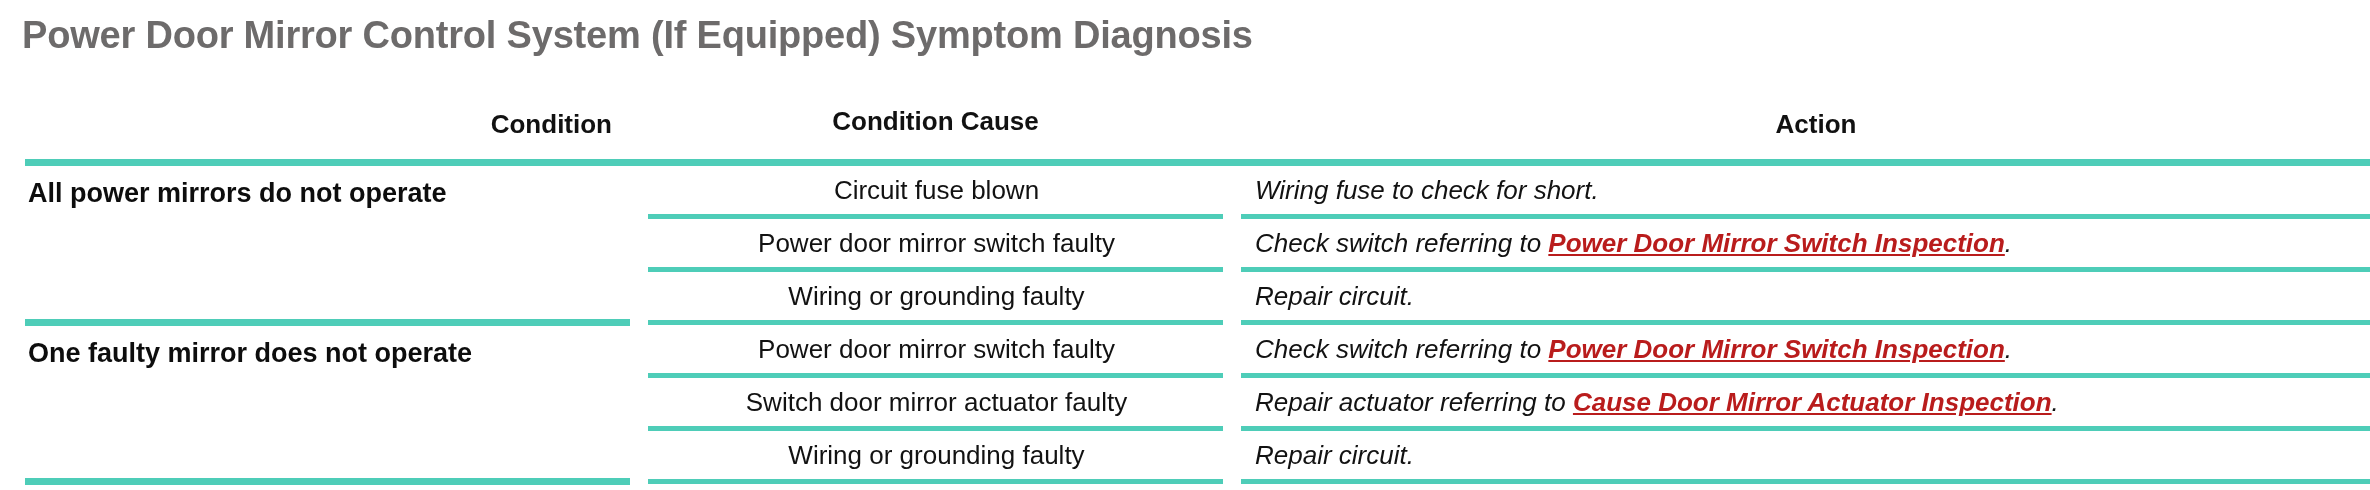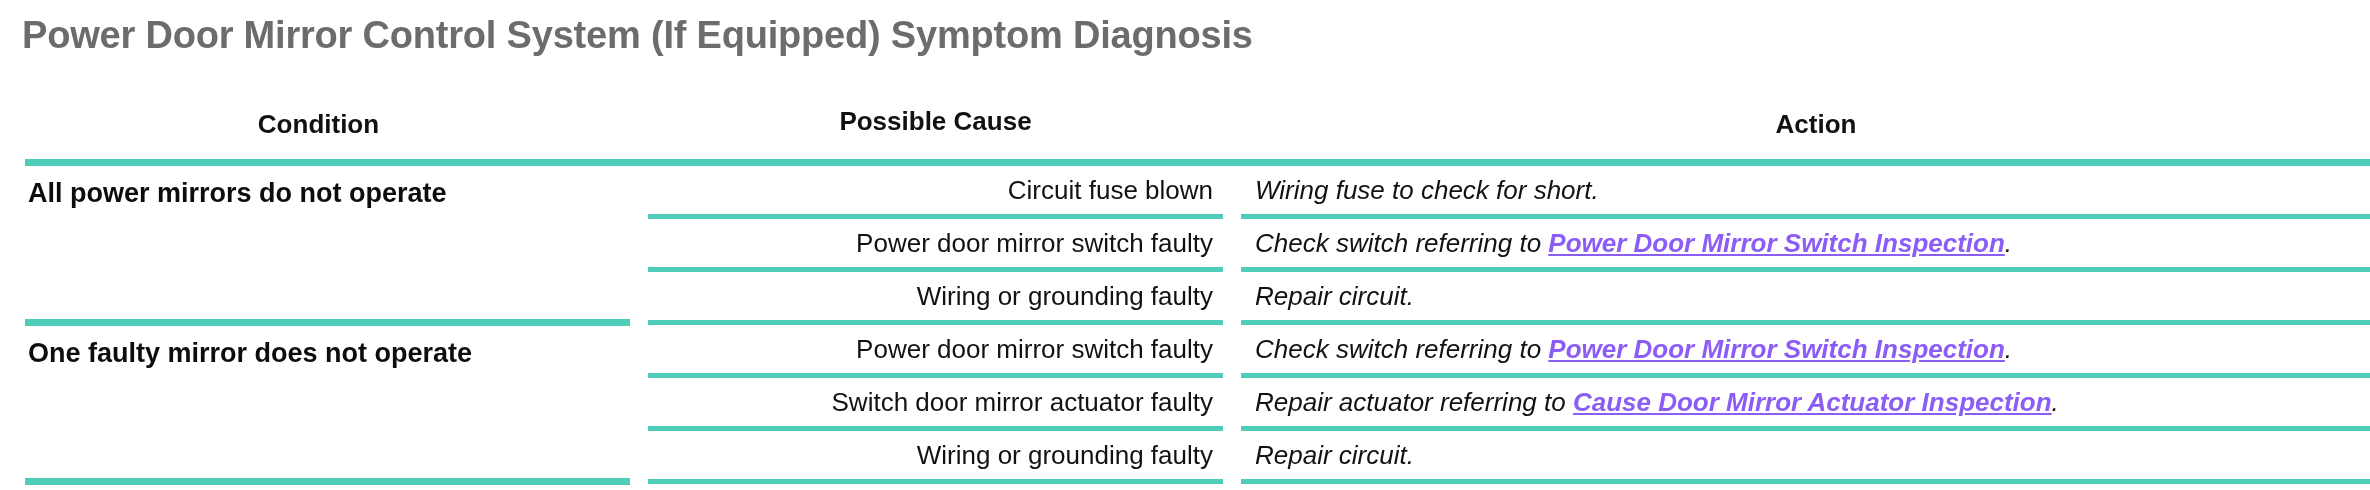--- a/index.html
+++ b/index.html
@@ -60,21 +60,21 @@
   .sym-table thead th {
     height: 52px;
     font-size: 26px;
     font-weight: bold;
     color: #111111;
     text-align: center;
     border-bottom: 7px solid #4ecdb8;
     padding-bottom: 6px;
     font-stretch: condensed;
   }
-  .sym-table thead th.h-condition { padding-right: 18px; }
+  .sym-table thead th.h-condition { padding-right: 18px; text-align: right; }
   .sym-table thead th.h-cause     { padding-bottom: 12px; }
   .sym-table thead th.h-action    { padding-bottom: 6px; }
 
   
   .gutter { width: 18px; background: #ffffff; padding: 0; border: 0; }
 
   
   td.cond-cell {
     font-size: 27px;
     font-weight: bold;
@@ -87,21 +87,21 @@
     line-height: 1.15;
     vertical-align: top;
     padding-top: 12px;
   }
 
   
   td.cause-cell {
     font-size: 26px;
     font-weight: normal;
     color: #121212;
-    text-align: right;
+    text-align: center;
     padding-left: 12px;
     padding-right: 10px;
     height: 48px;
     border-bottom: 5px solid #4ecdb8;
     white-space: nowrap;
   }
 
   
   td.action-cell {
     font-size: 26px;
@@ -109,21 +109,21 @@
     color: #121212;
     text-align: left;
     padding-left: 14px;
     padding-right: 10px;
     height: 48px;
     border-bottom: 5px solid #4ecdb8;
     white-space: nowrap;
   }
 
   td.action-cell .xref {
-    color: #8b5cf6;
+    color: #b91c1c;
     font-weight: bold;
     font-style: italic;
     text-decoration: underline;
     cursor: pointer;
   }
   td.action-cell .tail {
     color: #121212;
     font-style: italic;
     font-weight: normal;
     text-decoration: none;
@@ -142,21 +142,21 @@
       <col style="width:18px">
       <col class="c-cause">
       <col style="width:18px">
       <col class="c-action">
     </colgroup>
 
     <thead>
       <tr>
         <th class="h-condition">Condition</th>
         <th class="gutter"></th>
-        <th class="h-cause">Possible Cause</th>
+        <th class="h-cause">Condition Cause</th>
         <th class="gutter"></th>
         <th class="h-action">Action</th>
       </tr>
     </thead>
 
     <tbody id="table-body">
         <tr>
           <td class="cond-cell" rowspan="3">All power mirrors do not operate</td>
           <td class="gutter" rowspan="3"></td>
           <td class="cause-cell">Circuit fuse blown</td>

